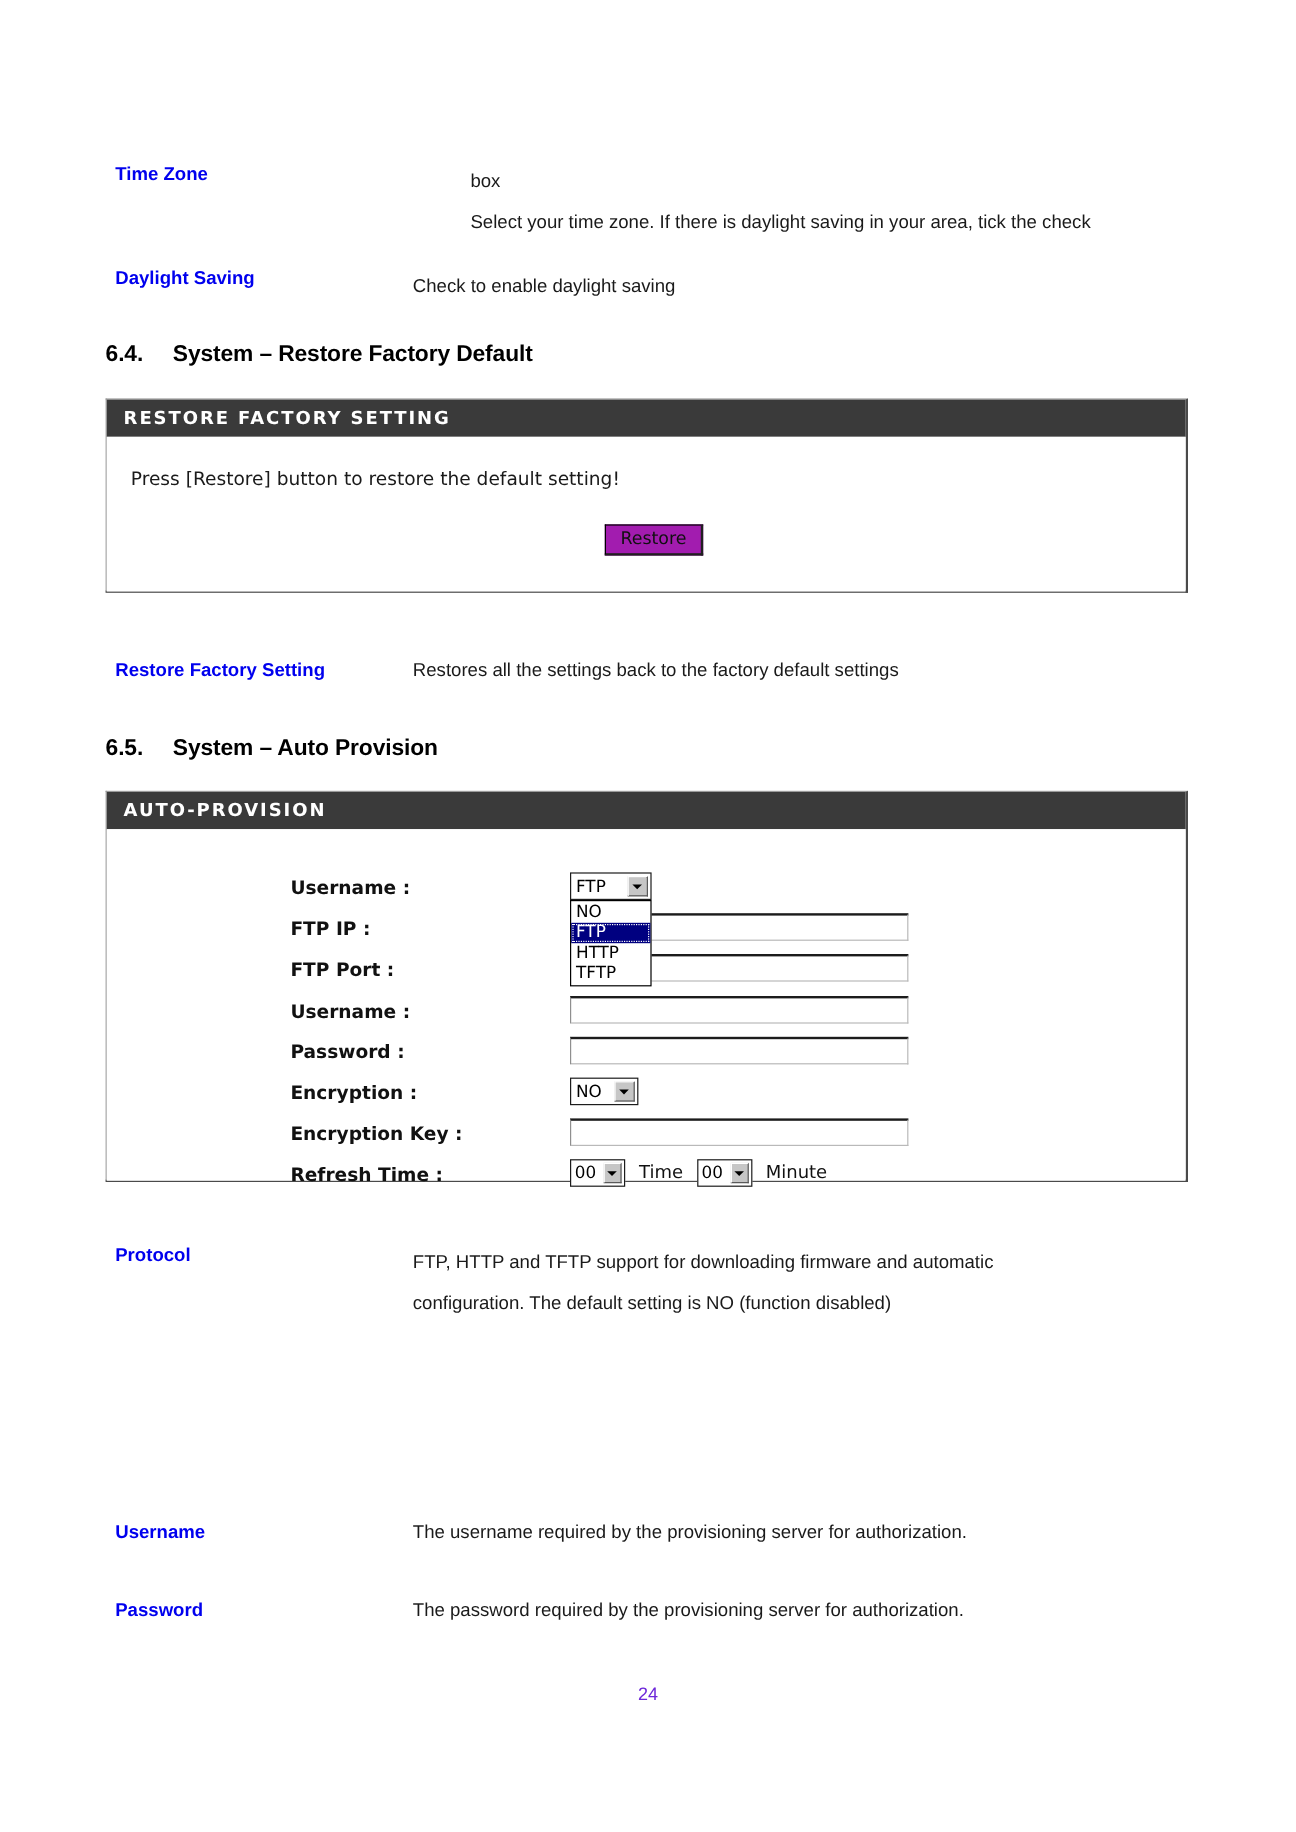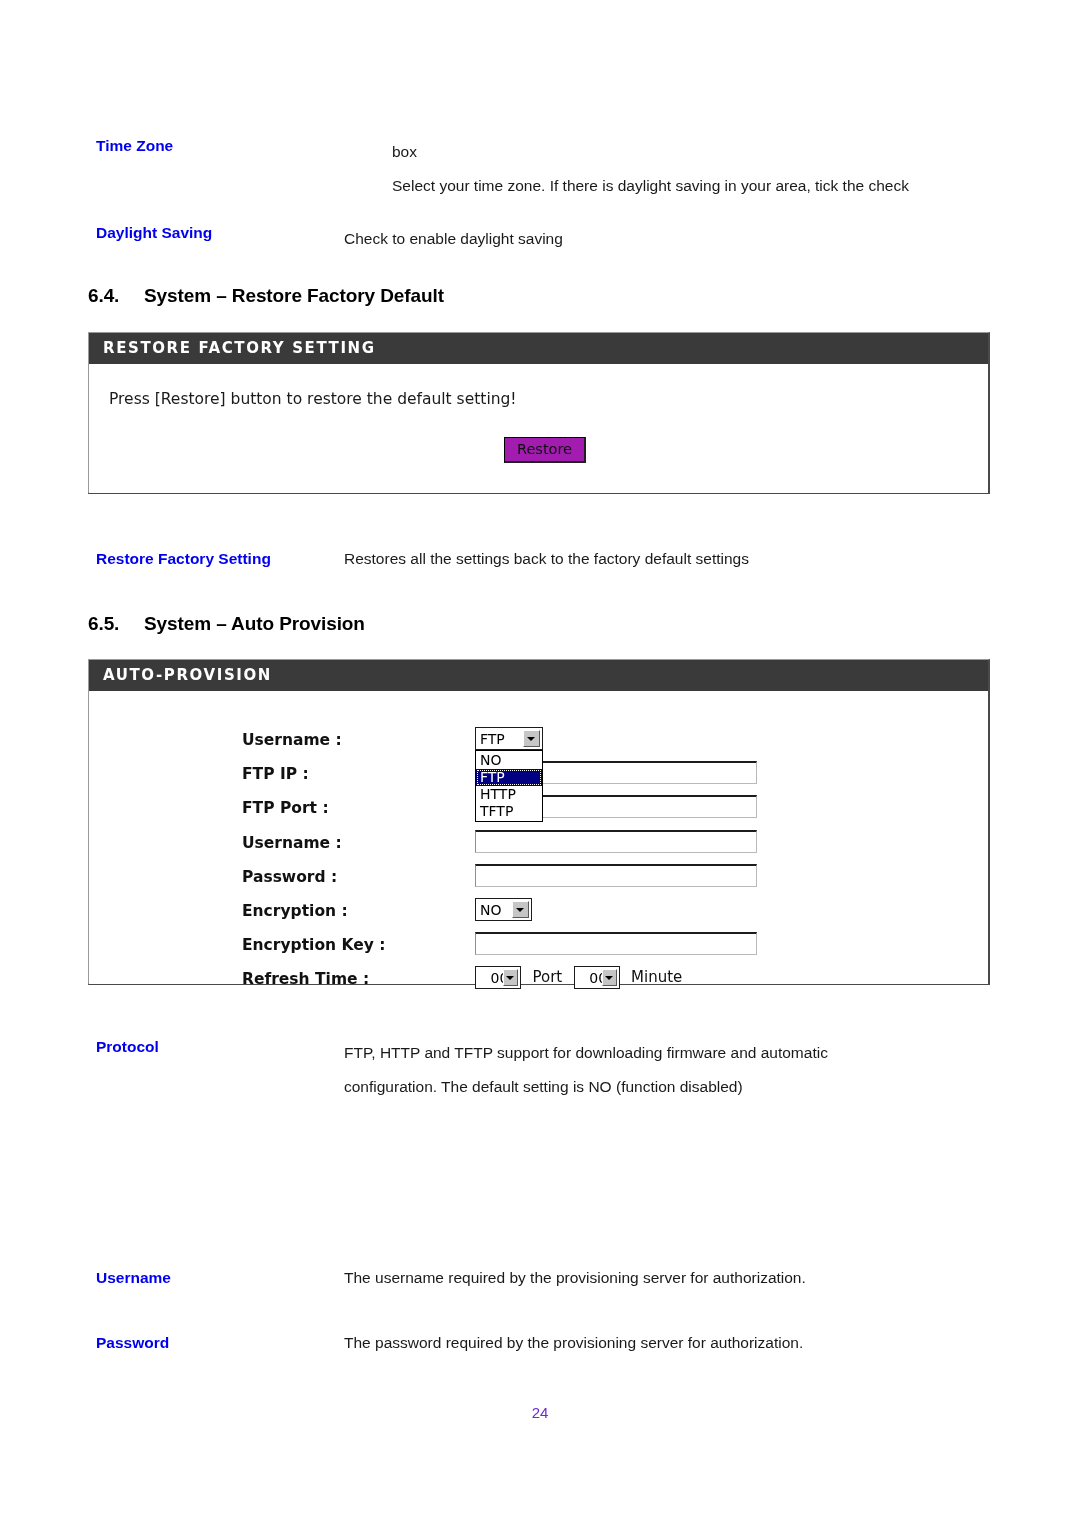--- a/index.html
+++ b/index.html
@@ -334,28 +334,28 @@
         </div>
       </div>
 
       <div class="form-row" style="top:241px;">
         <div class="form-label">Encryption Key :</div>
         <div class="field-zone">
           <div class="txt-input"></div>
         </div>
       </div>
 
-      <div class="form-row" style="top:275px;text-align:center;">
+      <div class="form-row" style="top:275px;">
         <div class="form-label">Refresh Time :</div>
         <div class="field-zone">
           <span class="sel sel-time">
             <span class="sel-val">00</span>
             <span class="arrow"></span>
           </span>
-          <span class="unit">Port</span>
+          <span class="unit">Time</span>
           <span class="sel sel-time">
             <span class="sel-val">00</span>
             <span class="arrow"></span>
           </span>
           <span class="unit">Minute</span>
         </div>
       </div>
 
       <div class="dd-list" style="top:59px;">
         <div class="dd-opt">NO</div>

